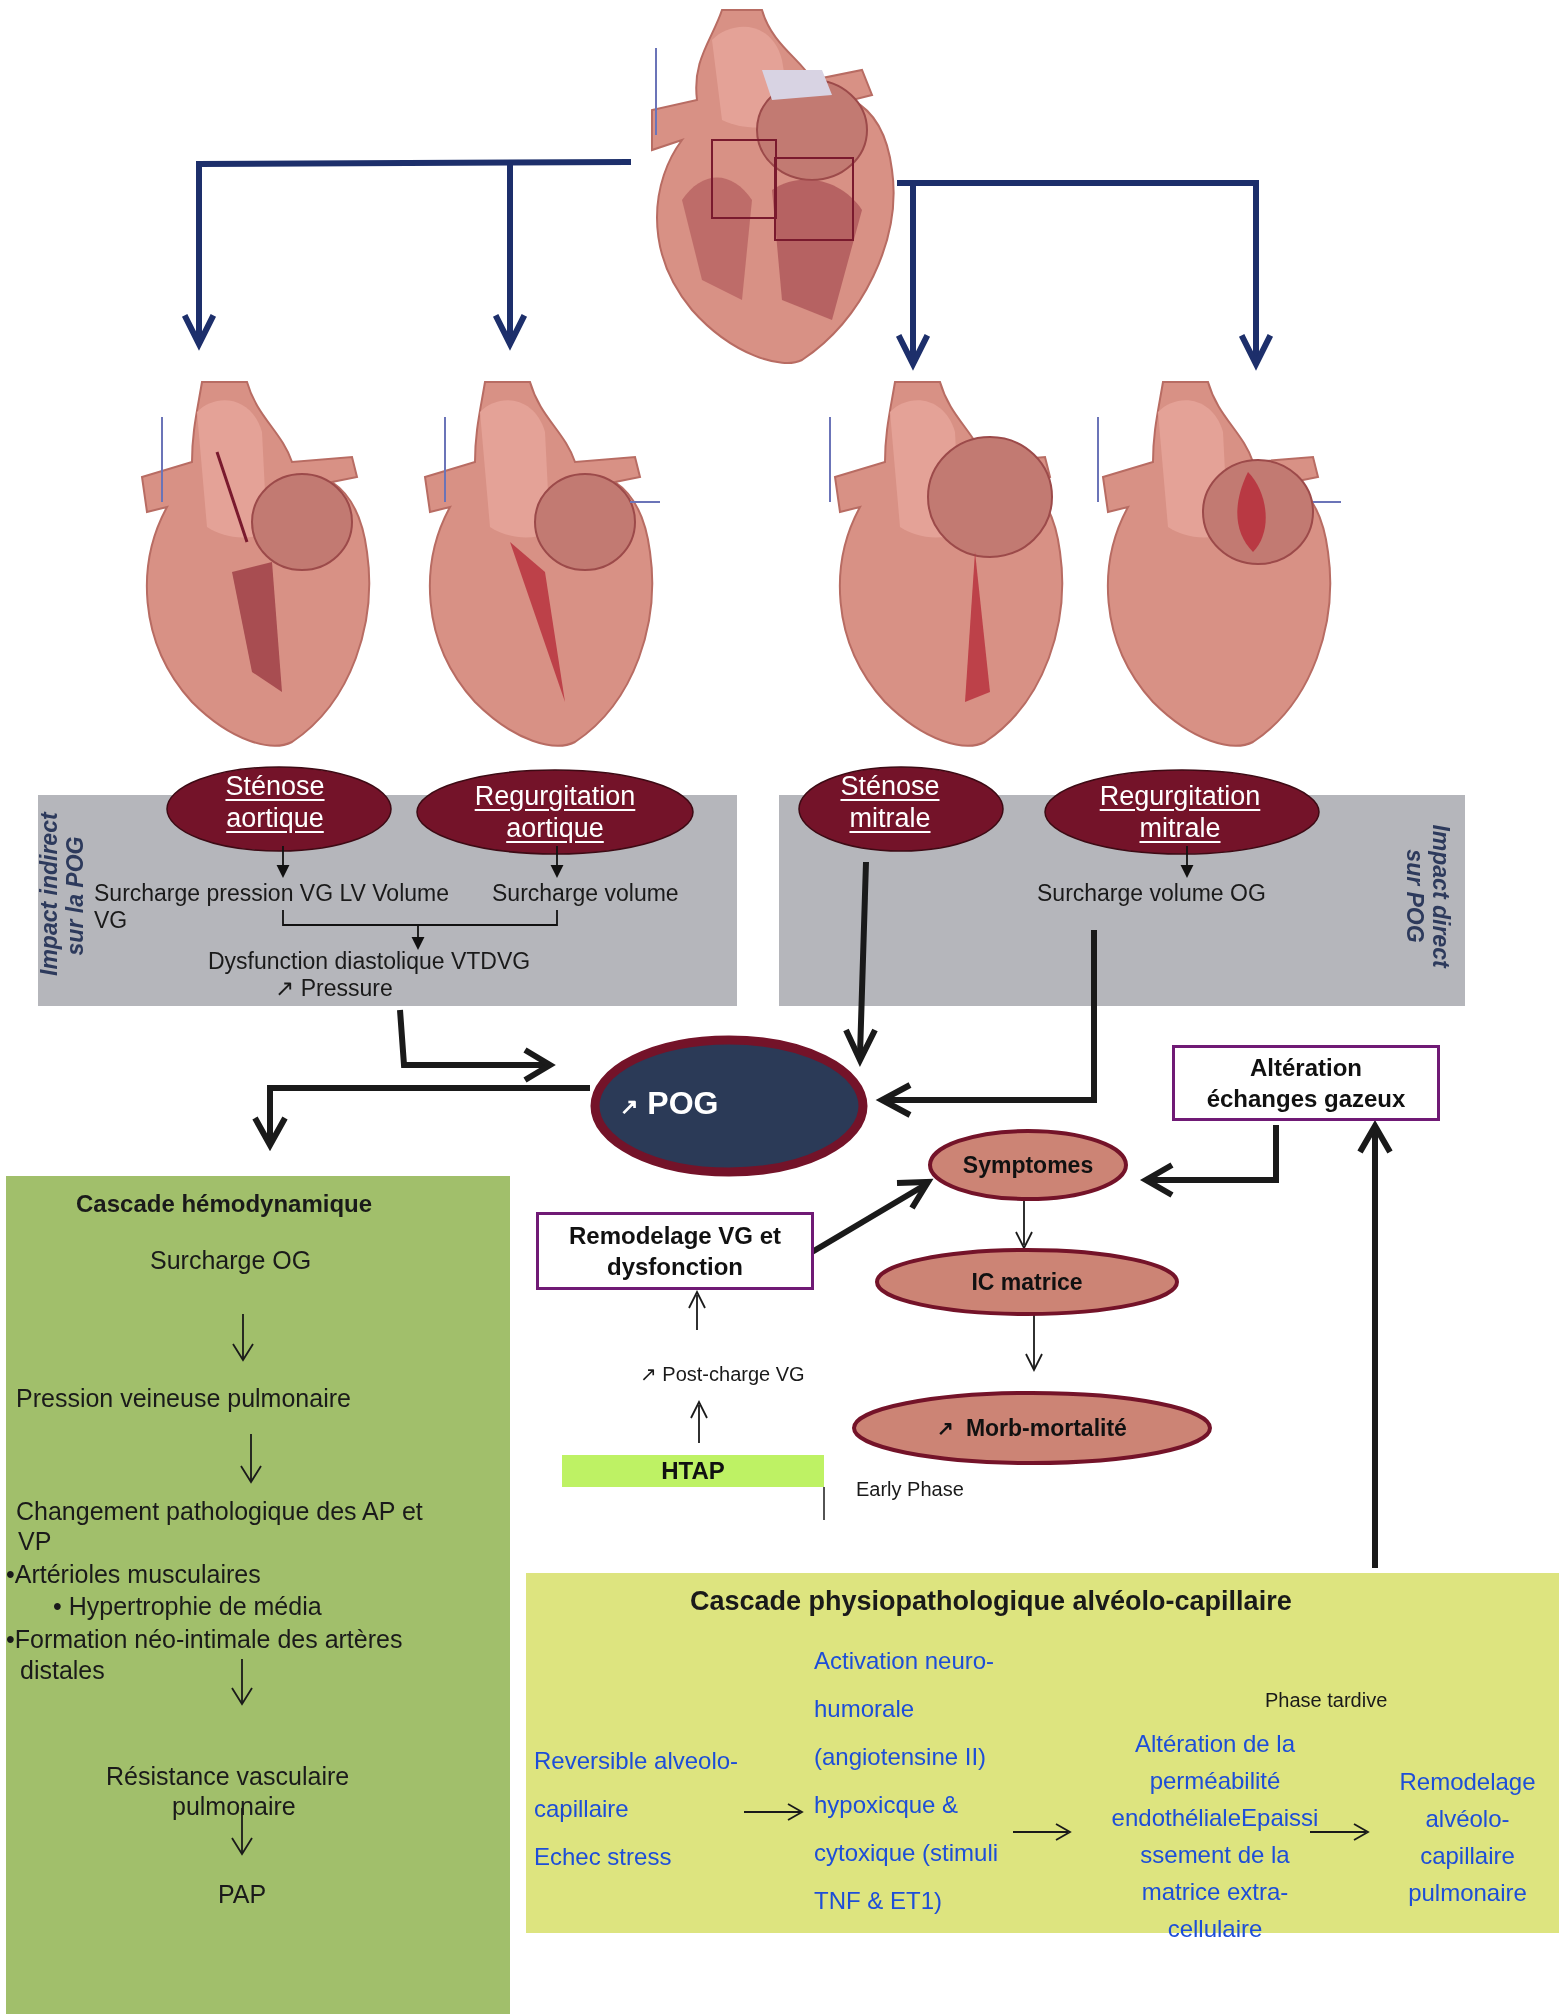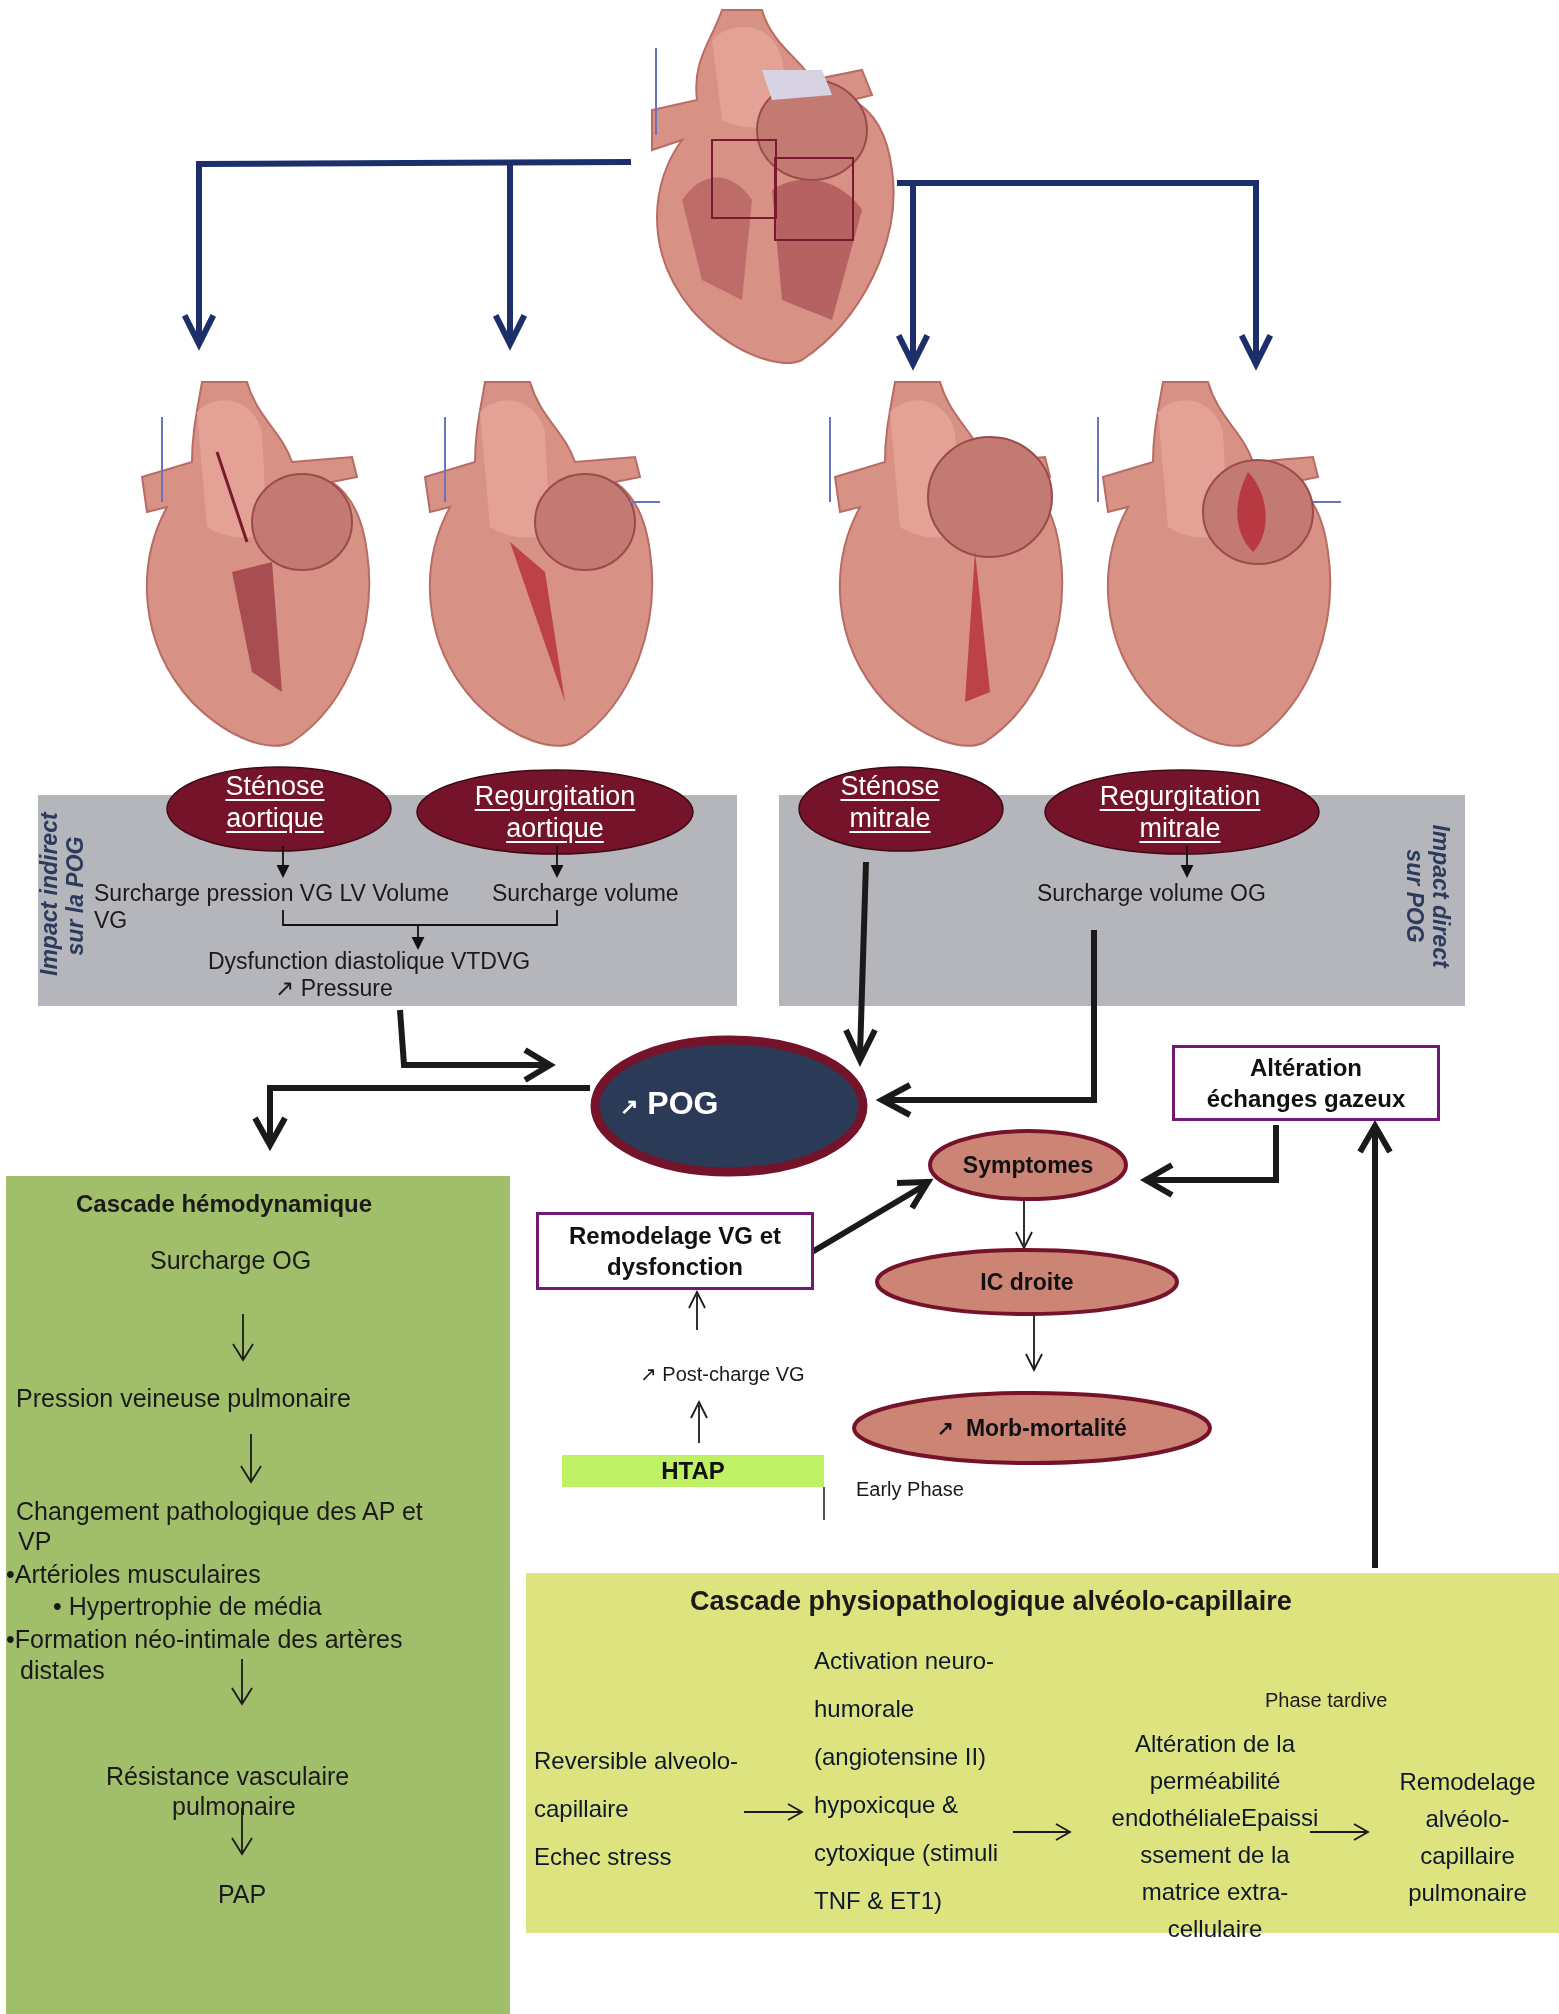--- a/index.html
+++ b/index.html
@@ -9,21 +9,21 @@
   .graybox{background:#b5b6bb;}
   .vlabel{position:absolute;color:#2d3a5c;font-weight:bold;font-style:italic;font-size:23px;line-height:26px;white-space:nowrap;text-align:center;}
   .oval-label{position:absolute;color:#fff;font-size:27px;line-height:32px;text-align:center;}
   .oval-label span{text-decoration:underline;text-underline-offset:4px;}
   .txt{position:absolute;font-size:23px;white-space:nowrap;color:#1a1a1a;}
   .boxlabel{position:absolute;background:#fff;border:3px solid #701a75;font-weight:bold;font-size:24px;text-align:center;line-height:31px;display:flex;align-items:center;justify-content:center;}
   .oval-small{position:absolute;font-weight:bold;font-size:23px;color:#111;display:flex;align-items:center;justify-content:center;}
   .green{background:#a1bf6b;}
   .yellow{background:#dde47f;}
   .gtxt{position:absolute;font-size:25px;color:#1a1a1a;white-space:nowrap;}
-  .ytxt{position:absolute;font-size:24px;color:#0f172a;line-height:48px;}
+  .ytxt{position:absolute;font-size:24px;color:#1d4ed8;line-height:48px;}
 </style>
 </head>
 <body>
 
 <svg class="layer" width="1559" height="2014">
   <defs>
     <marker id="bluehead" viewBox="0 0 20 20" refX="10" refY="14" markerWidth="5" markerHeight="5" orient="auto-start-reverse" markerUnits="userSpaceOnUse">
     </marker>
   </defs>
 
@@ -192,21 +192,21 @@
   <div>Altération</div>
   <div>échanges gazeux</div>
 </div>
 
 <svg class="layer" width="1559" height="2014">
   <ellipse cx="1028" cy="1165" rx="98" ry="34" fill="#cc8475" stroke="#741329" stroke-width="4"></ellipse>
   <ellipse cx="1027" cy="1282" rx="150" ry="32" fill="#cc8475" stroke="#741329" stroke-width="4"></ellipse>
   <ellipse cx="1032" cy="1428" rx="178" ry="35" fill="#cc8475" stroke="#741329" stroke-width="4"></ellipse>
 </svg>
 <div class="oval-small" style="left:930px;top:1148px;width:196px;height:34px;">Symptomes</div>
-<div class="oval-small" style="left:877px;top:1265px;width:300px;height:34px;">IC droite</div>
+<div class="oval-small" style="left:877px;top:1265px;width:300px;height:34px;">IC matrice</div>
 <div class="oval-small" style="left:854px;top:1410px;width:356px;height:36px;">
   <span style="font-size:20px;margin-right:12px;">↗</span>
   <span>Morb-mortalité</span>
 </div>
 
 <div class="boxlabel" style="left:536px;top:1212px;width:272px;height:72px;flex-direction:column;">
   <div>Remodelage VG et</div>
   <div>dysfonction</div>
 </div>
 

